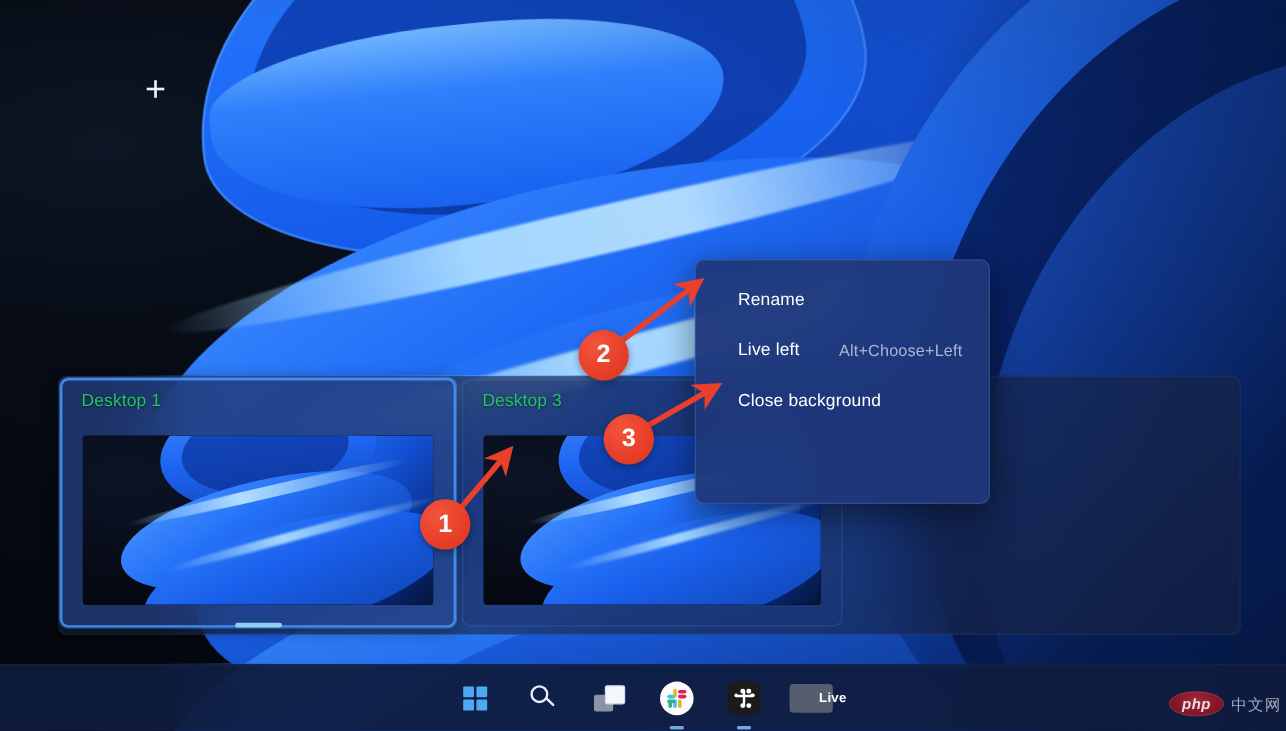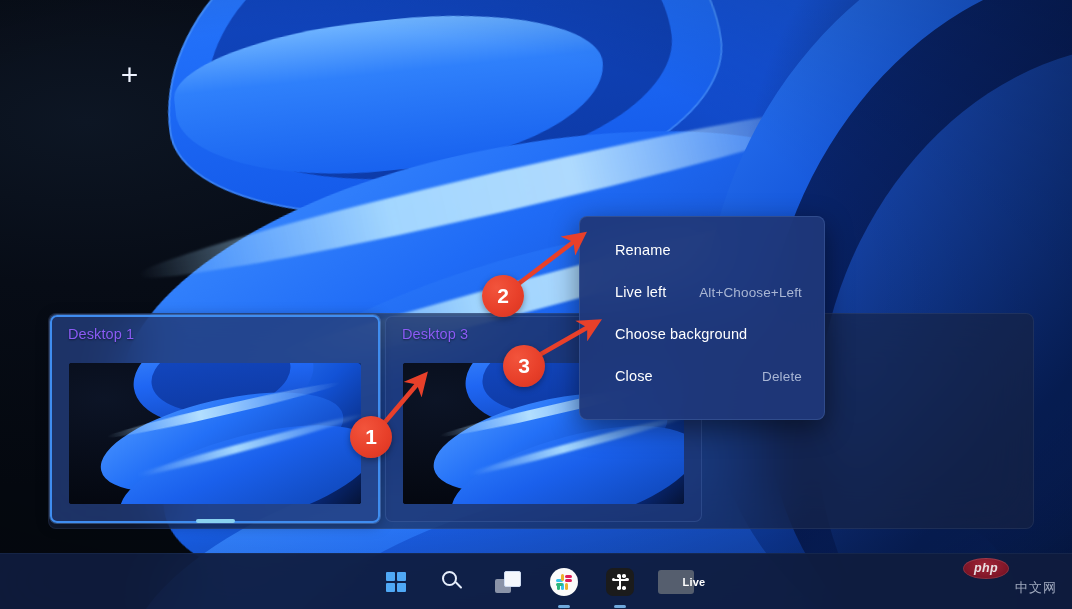--- a/index.html
+++ b/index.html
@@ -126,21 +126,21 @@
     border: 1px solid rgba(150,180,230,.10);
   }
 
   .desk-tile {
     position: absolute;
     border-radius: 7px;
     overflow: hidden;
   }
   .desk-tile .dt-label {
     position:absolute; left: 16px; top: 9px;
-    color: #8b5cf6; font-size: 14.5px; letter-spacing: .1px;
+    color: #22c55e; font-size: 14.5px; letter-spacing: .1px;
     text-shadow: 0 1px 2px rgba(0,0,0,.5);
   }
   .dt-thumb {
     position: absolute; left: 17px; top: 46px; right: 17px; bottom: 17px;
     border-radius: 3px;
     overflow: hidden;
     background: #0a1020;
   }
 
   
@@ -289,22 +289,22 @@
   .ico-live {
     width:30px; height:24px; border-radius:3px; background:#555e6e;
     color:#fff; font-size:11px; font-weight:700;
     display:flex; align-items:center; justify-content:center;
     letter-spacing:.2px;
     padding-left:36px;
   }
 
   
   .watermark {
-    position:absolute; right:15px; bottom:12px;
-    display:flex; align-items:center; gap:6px;
+    position:absolute; right:4px; bottom:12px;
+    display:flex; align-items:flex-end; gap:6px;
   }
   .wm-php {
     width:46px; height:21px; border-radius:50%;
     background: radial-gradient(ellipse at 50% 35%, #a32638 0%, #7e1527 65%, #5e0d1c 100%);
     display:flex; align-items:center; justify-content:center;
     color:#e8dfe2; font-style:italic; font-weight:700; font-size:12.5px;
     letter-spacing:.3px;
     box-shadow: 0 0 0 1px rgba(255,255,255,.12) inset;
   }
   .wm-cn { color:#b9c2d4; font-size:13px; letter-spacing:1px; opacity:.85;margin-top:40px; }
@@ -375,26 +375,22 @@
   <div class="ctx-menu">
     <div class="ctx-item">
       <span class="lbl">Rename</span>
       <span class="acc"></span>
     </div>
     <div class="ctx-item">
       <span class="lbl">Live left</span>
       <span class="acc">Alt+Choose+Left</span>
     </div>
     <div class="ctx-item">
-      <span class="lbl">Choose background</span>
+      <span class="lbl">Close background</span>
       <span class="acc"></span>
-    </div>
-    <div class="ctx-item">
-      <span class="lbl">Close</span>
-      <span class="acc">Delete</span>
     </div>
   </div>
 
   <svg class="anno-svg" viewBox="0 0 1072 609">
     <defs>
       <marker id="ah" markerWidth="5.2" markerHeight="5.2" refX="2.2" refY="2.6" orient="auto">
         <path d="M0,0 L5.2,2.6 L0,5.2 L1.5,2.6 Z" fill="#e8402a"></path>
       </marker>
     </defs>
     <line x1="380" y1="428" x2="419" y2="382" stroke="#e8402a" stroke-width="4.6" marker-end="url(#ah)"></line>

